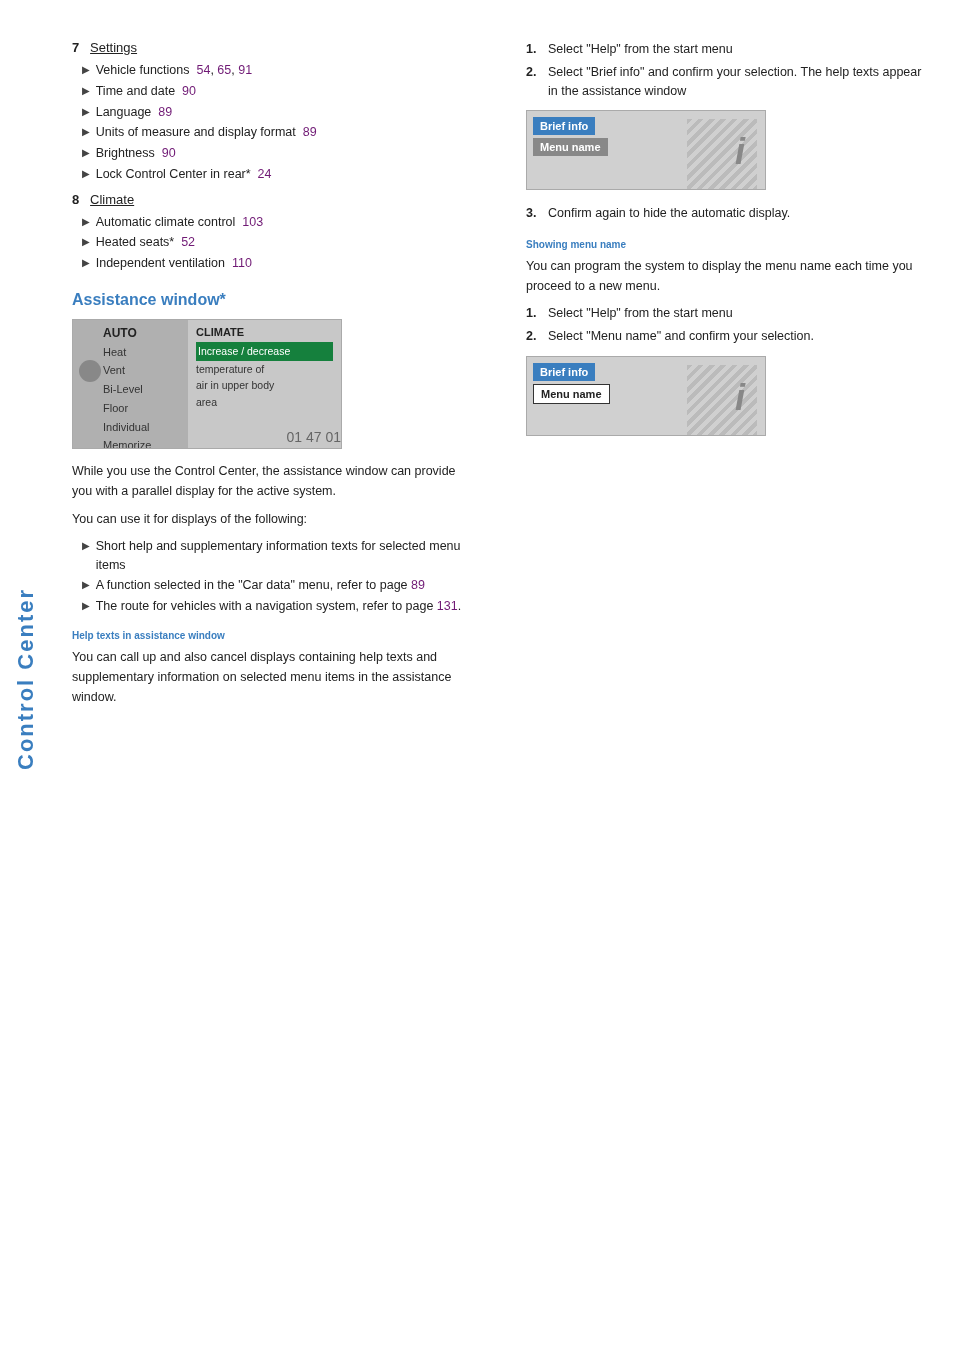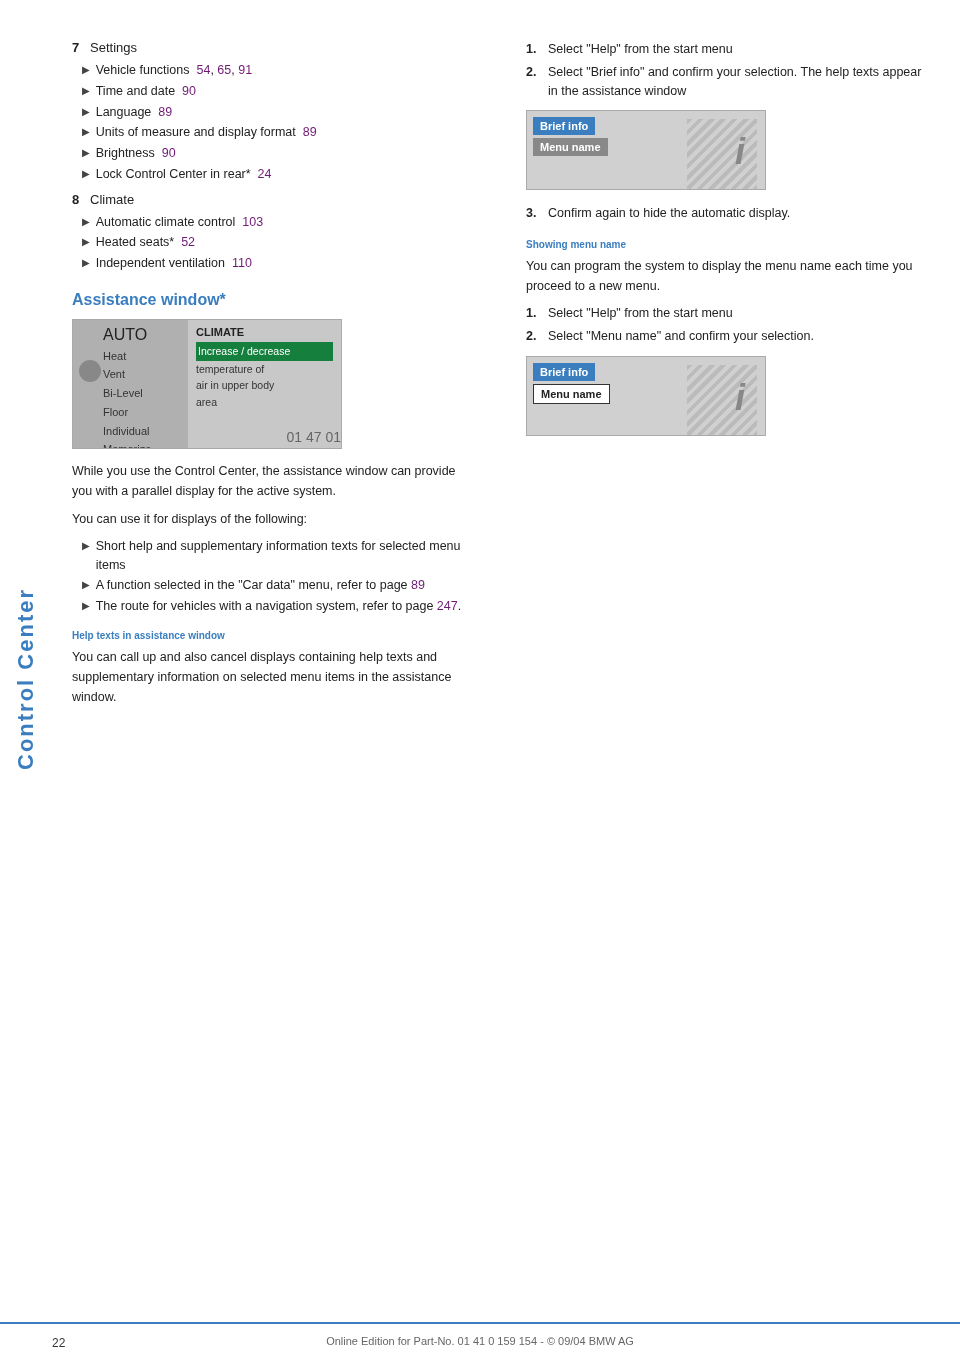--- a/index.html
+++ b/index.html
@@ -64,20 +64,21 @@
     
     .section-number {
       font-weight: bold;
       font-size: 13px;
     }
 
     .section-title {
       font-size: 13px;
       font-weight: normal;
       display: inline;
+      text-decoration: underline;
     }
 
     .section-header {
       margin-bottom: 6px;
       font-size: 13px;
     }
 
     
     .arrow-list {
       list-style: none;
@@ -131,22 +132,22 @@
     .screenshot-left {
       background: #b0b0b0;
       width: 115px;
       padding: 6px 8px;
       display: flex;
       flex-direction: column;
       gap: 1px;
     }
 
     .screenshot-left .auto-label {
-      font-size: 16px;
-      font-weight: normal;
+      font-size: 12px;
+      font-weight: bold;
       color: #222;
       margin-bottom: 2px;
     }
 
     .screenshot-left .menu-items {
       font-size: 11px;
       color: #333;
       line-height: 1.7;
     }
 
@@ -430,21 +431,21 @@
         <li>
           <span class="arrow-bullet">▶</span>
           <span>Short help and supplementary information texts for selected menu items</span>
         </li>
         <li>
           <span class="arrow-bullet">▶</span>
           <span>A function selected in the "Car data" menu, refer to page <a class="link-blue">89</a></span>
         </li>
         <li>
           <span class="arrow-bullet">▶</span>
-          <span>The route for vehicles with a navigation system, refer to page <a class="link-blue">247</a>.</span>
+          <span>The route for vehicles with a navigation system, refer to page <a class="link-blue">131</a>.</span>
         </li>
       </ul>
 
       <div class="sub-heading-blue">Help texts in assistance window</div>
       <p class="body-text">You can call up and also cancel displays containing help texts and supplementary information on selected menu items in the assistance window.</p>
 
     </div>
 
     <div class="right-col">
 
@@ -495,18 +496,14 @@
           <div class="brief-info-header">Brief info</div><br>
           <div class="menu-name-bar-selected">Menu name</div>
         </div>
         <div class="brief-info-i"><i>i</i></div>
       </div>
 
     </div>
 
   </div>
 
-  <div class="page-footer">
-    <span class="page-number">22</span>
-    <span class="footer-text">Online Edition for Part-No. 01 41 0 159 154 - © 09/04 BMW AG</span>
-  </div>
 
 </div>
 
 </body></html>

